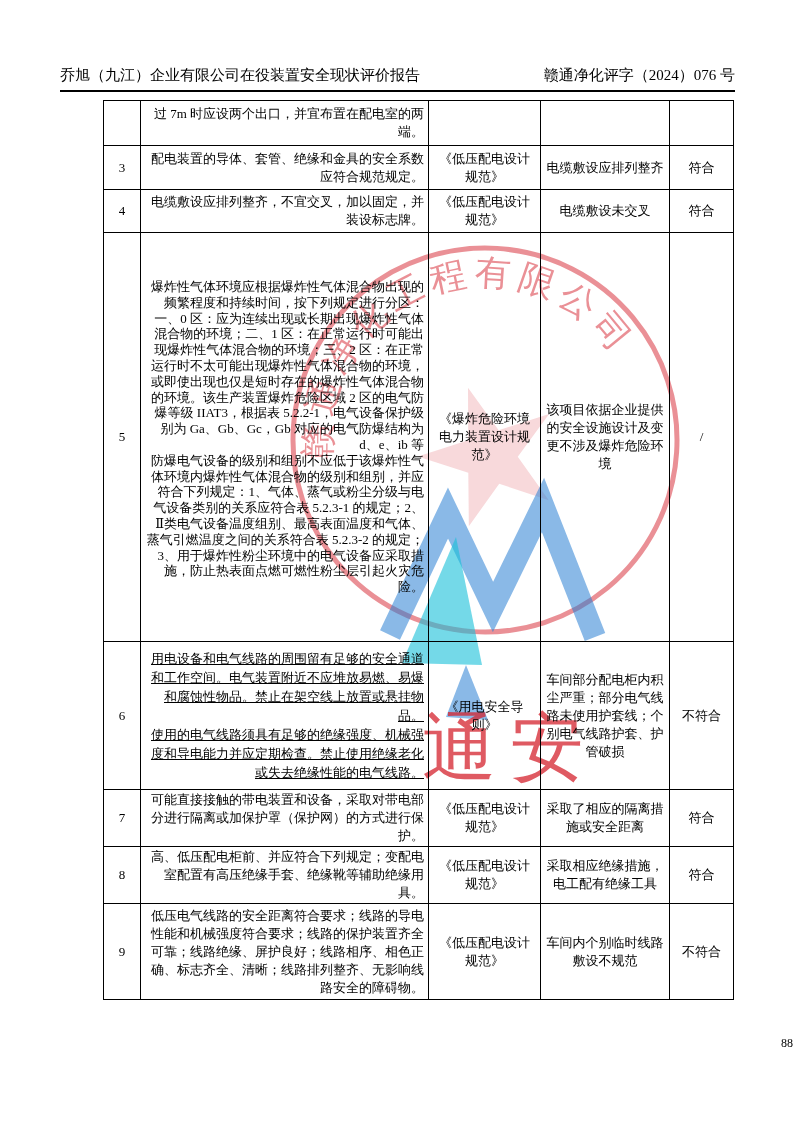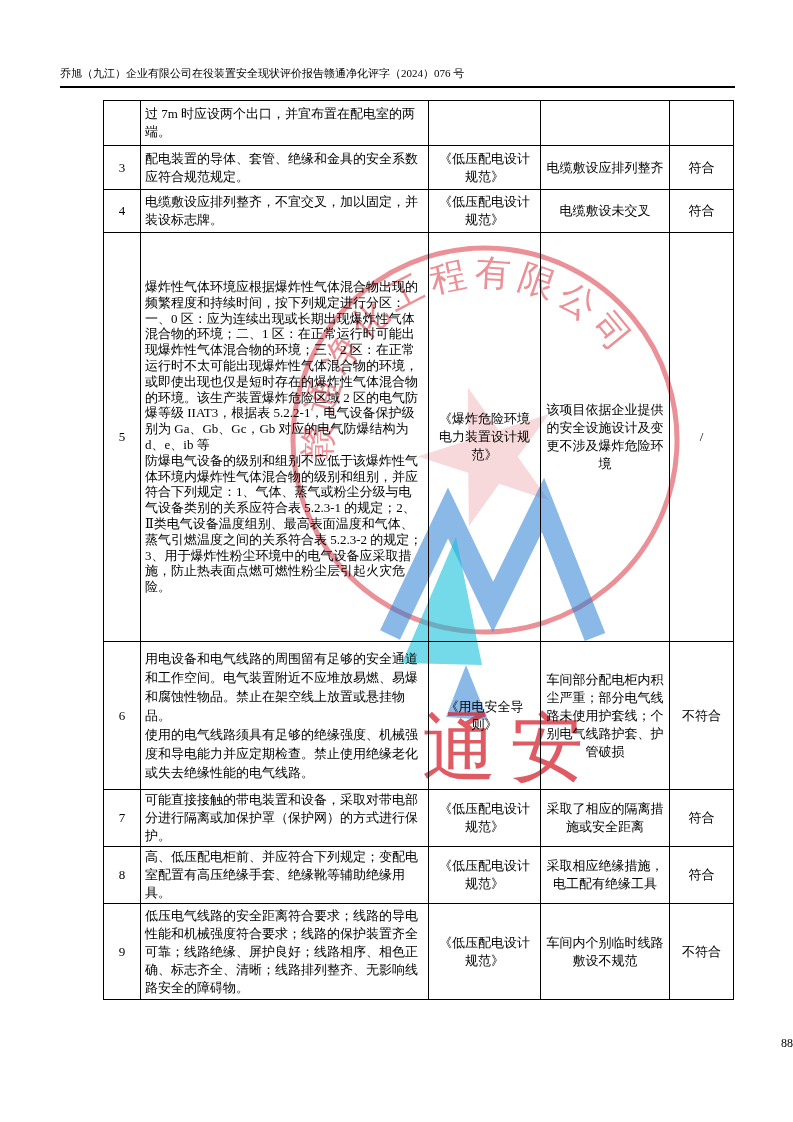--- a/index.html
+++ b/index.html
@@ -5,45 +5,45 @@
   html,body{margin:0;padding:0;}
   body{
     width:793px;height:1122px;position:relative;background:#ffffff;
     font-family:"Liberation Serif","DejaVu Serif",serif;color:#000;
     overflow:hidden;
   }
   .page{position:absolute;inset:0;}
   
   .header{
     position:absolute;left:60px;right:58px;top:66px;
-    display:flex;align-items:flex-end;
-    font-size:11px;padding-bottom:5px;border-bottom:2px solid #000;
+    display:flex;justify-content:space-between;align-items:flex-end;
+    font-size:15px;padding-bottom:5px;border-bottom:2px solid #000;
   }
   .header .h-left{white-space:nowrap;}
   .header .h-right{white-space:nowrap;}
   
   table.doc{
     position:absolute;left:103px;top:100px;
     border-collapse:collapse;table-layout:fixed;
     font-size:13px;line-height:18px;z-index:1;
   }
   table.doc td{
     border:1px solid #000;padding:1px 4px;vertical-align:middle;
     overflow:hidden;word-break:break-all;
   }
   td.no{text-align:center;}
-  td.content{text-align:left;vertical-align:top;white-space:pre-line;}
+  td.content{text-align:right;vertical-align:top;white-space:pre-line;}
   td.basis{text-align:center;}
   td.finding{text-align:center;}
   td.concl{text-align:center;padding:0 13px;}
   tr.r0{height:45px;} tr.r1{height:44px;} tr.r2{height:43px;}
   tr.r3{height:409px;} tr.r4{height:148px;} tr.r5{height:57px;}
   tr.r6{height:57px;} tr.r7{height:96px;} tr.r8{height:26px;}
   tr.r3 td.content{line-height:15.8px;font-size:13px;}
-  tr.r4 td.content{line-height:19px;}
+  tr.r4 td.content{line-height:19px;text-decoration:underline;}
   
   .footer{
     position:absolute;left:0;right:0;top:1036px;text-align:right;
     font-size:12px;
   }
   
   .watermark{
     position:absolute;left:250px;top:205px;width:480px;height:610px;
     z-index:3;pointer-events:none;mix-blend-mode:multiply;
   }

